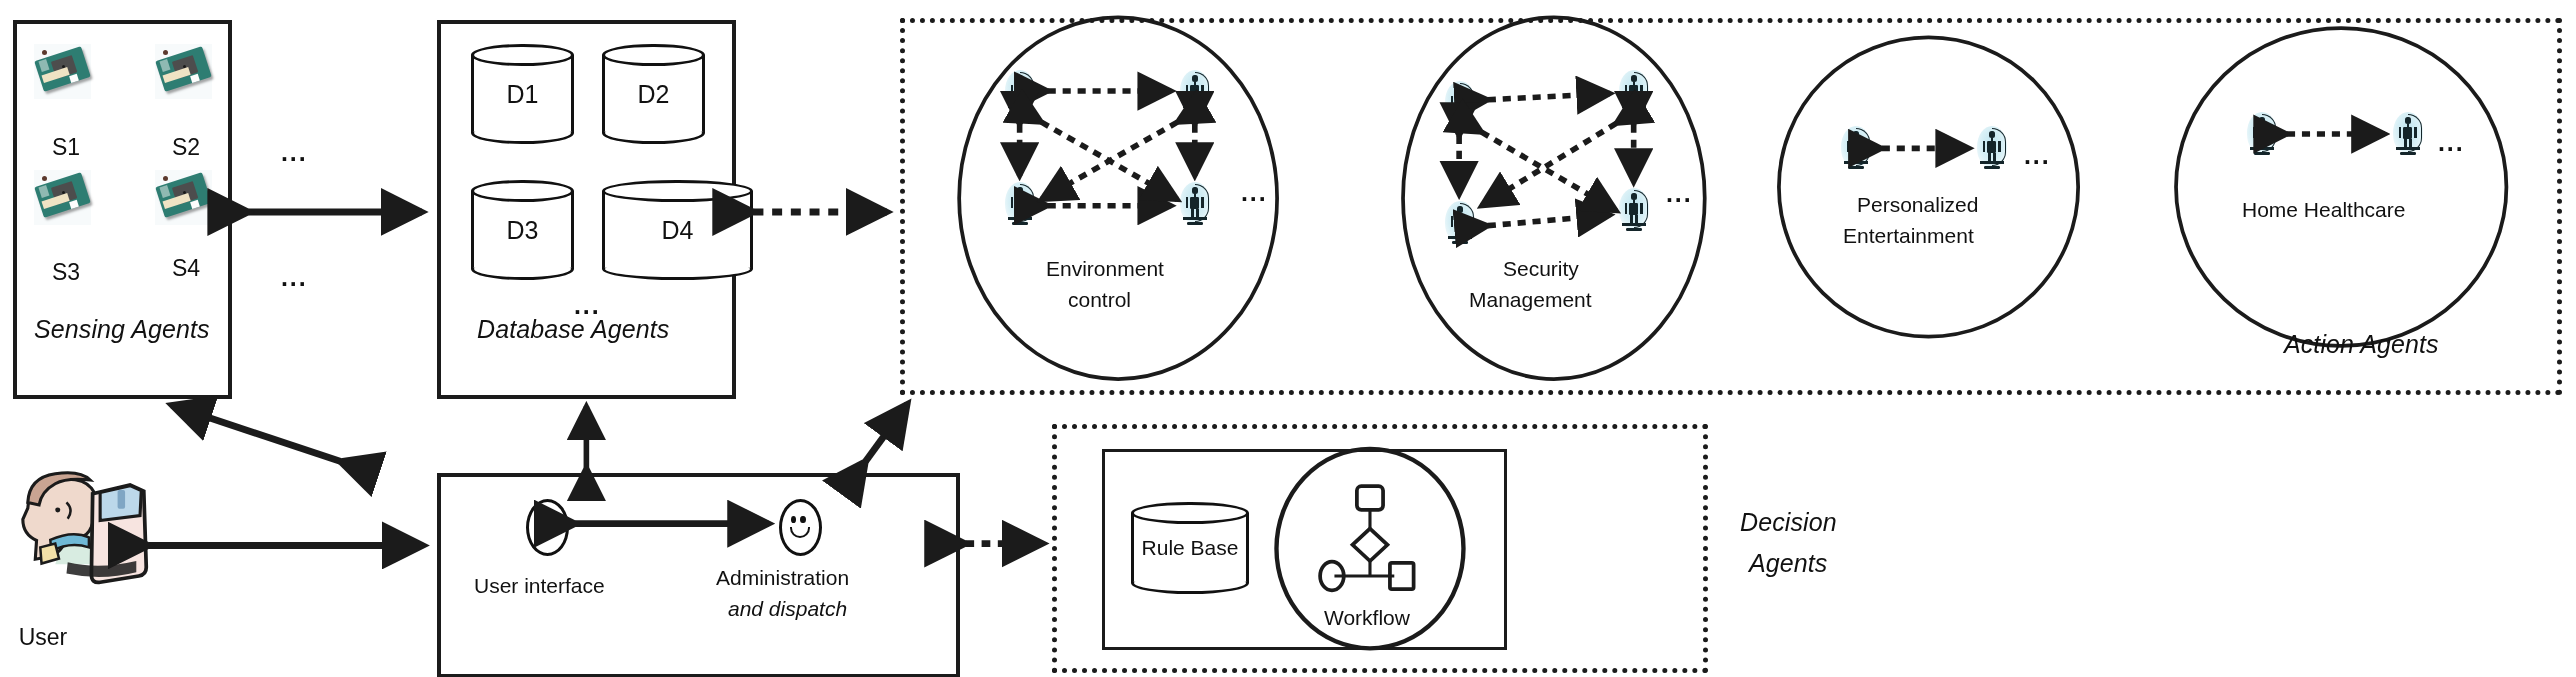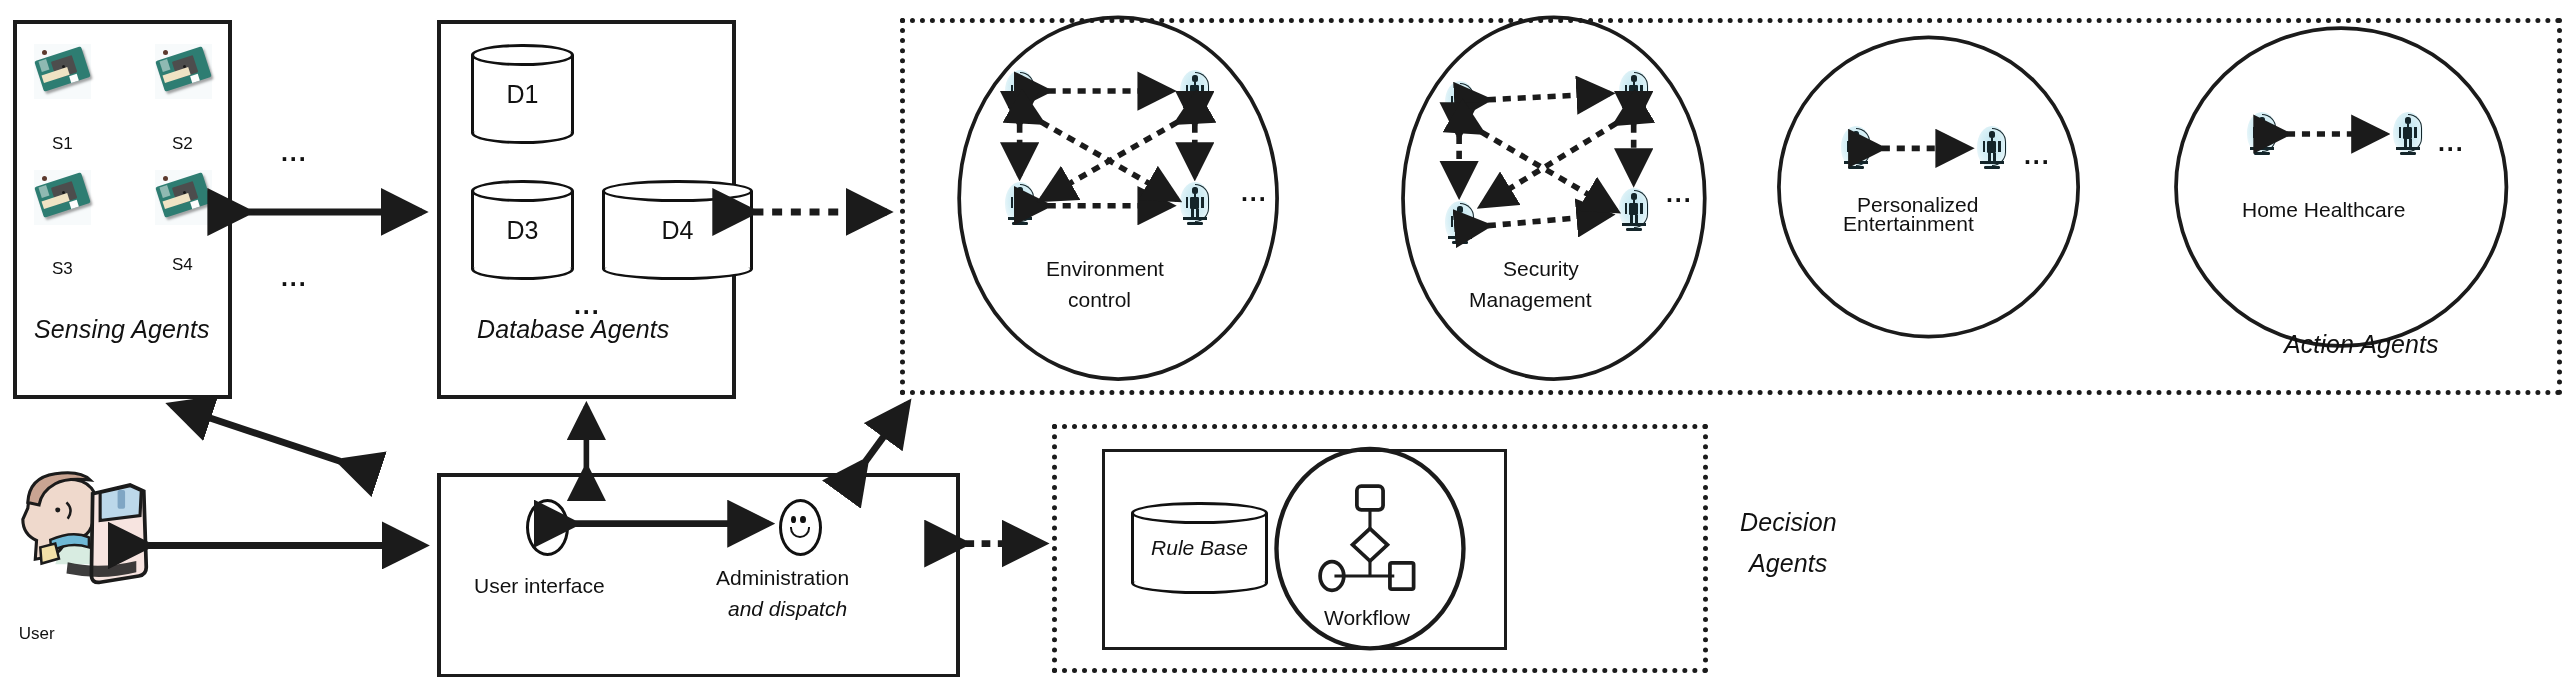--- a/index.html
+++ b/index.html
@@ -7,21 +7,21 @@
   body{font-family:"Liberation Sans", sans-serif;}
   #stage{position:relative;width:2576px;height:677px;background:#fff;overflow:hidden;}
 
   .box{position:absolute;border:4.4px solid #1b1b1b;background:#fff;box-sizing:border-box;}
   .dotbox{position:absolute;background:transparent;box-sizing:border-box;
           border:5.6px dotted #1b1b1b;}
   .thinbox{position:absolute;border:3.7px solid #1b1b1b;background:#fff;box-sizing:border-box;}
 
   .lbl{position:absolute;color:#111;white-space:pre;line-height:1.18;}
   .italic-lbl{font-style:italic;font-size:25px;letter-spacing:0.1px;}
-  .plain-lbl{font-size:17px;}
+  .plain-lbl{font-size:23px;}
   .small-lbl{font-size:21px;}
   .dots{position:absolute;font-size:25px;font-weight:700;color:#111;letter-spacing:1.9px;line-height:1;}
 
   svg.ov{position:absolute;left:0;top:0;width:2576px;height:677px;overflow:visible;pointer-events:none;}
 
   
   .sensor{position:absolute;width:57px;height:55px;background:#f7fafb;}
   .sensor i{position:absolute;display:block;}
   .sensor .pcb{left:3.7px;top:8.7px;width:49px;height:32px;background:#2e7d72;
       transform:rotate(-18deg);border-radius:1.9px;box-shadow:1.2px 3.1px 2.5px rgba(0,0,0,.35);}
@@ -123,20 +123,26 @@
   <div class="lbl italic-lbl" style="left:34px;top:315px;">Sensing Agents</div>
 
   <div class="box" style="left:437px;top:20px;width:299px;height:379px;"></div>
 
   <div class="cyl" style="left:471px;top:44px;width:103px;height:100px;">
     <div class="body"></div>
       <div class="bot"></div>
       <div class="top"></div>
     <div class="cap">D1</div>
   </div>
+  <div class="cyl" style="left:602px;top:44px;width:103px;height:100px;">
+    <div class="body"></div>
+      <div class="bot"></div>
+      <div class="top"></div>
+    <div class="cap">D2</div>
+  </div>
   <div class="cyl" style="left:471px;top:180px;width:103px;height:100px;">
     <div class="body"></div>
       <div class="bot"></div>
       <div class="top"></div>
     <div class="cap">D3</div>
   </div>
   <div class="cyl" style="left:602px;top:180px;width:103px;height:100px;padding-left:48px;">
     <div class="body"></div>
       <div class="bot"></div>
       <div class="top"></div>
@@ -290,21 +296,21 @@
       <b class="torso"></b>
       <b class="armL"></b>
       <b class="armR"></b>
       <b class="hipL"></b>
       <b class="hipR"></b>
       <b class="base"></b>
       <b class="base2"></b>
   </div>
   <div class="dots" style="left:2024px;top:143px;">...</div>
   <div class="lbl small-lbl" style="left:1857px;top:193px;">Personalized</div>
-  <div class="lbl small-lbl" style="left:1843px;top:212px;">Entertainment</div>
+  <div class="lbl small-lbl" style="left:1843px;top:224px;">Entertainment</div>
 
   <svg class="ov" viewBox="0 0 4131 1086" width="2576" height="677">
     <ellipse cx="3755" cy="300" rx="265" ry="255" fill="none" stroke="#1b1b1b" stroke-width="6"></ellipse>
   </svg>
   <div class="agent" style="left:2244px;top:111px;">
     <div class="halo"></div>
       <div class="arc"></div>
       <b class="head"></b>
       <b class="neck"></b>
       <b class="torso"></b>
@@ -345,21 +351,21 @@
       <span class="eye eR"></span>
       <span class="mouth"></span>
   </div>
   <div class="lbl small-lbl" style="left:474px;top:574px;">User interface</div>
   <div class="lbl small-lbl" style="left:716px;top:566px;">Administration</div>
   <div class="lbl small-lbl" style="left:728px;top:597px;font-style:italic;">and dispatch</div>
 
   <div class="dotbox" style="left:1052px;top:424px;width:656px;height:249px;"></div>
   <div class="thinbox" style="left:1102px;top:449px;width:405px;height:201px;"></div>
 
-  <div class="cyl" style="left:1131px;top:502px;width:137px;height:92px;font-style:italic;">
+  <div class="cyl" style="left:1131px;top:502px;width:118px;height:92px;">
     <div class="body"></div>
       <div class="bot"></div>
       <div class="top"></div>
     <div class="cap" style="font-size:21px;">Rule Base</div>
   </div>
 
   <svg class="ov" viewBox="0 0 4131 1086" width="2576" height="677">
     <ellipse cx="2197" cy="880" rx="150" ry="160" fill="none" stroke="#1b1b1b" stroke-width="7"></ellipse>
     <rect x="2176" y="780" width="42" height="38" rx="7" fill="none" stroke="#1b1b1b" stroke-width="6"></rect>
     <line x1="2197" y1="818" x2="2197" y2="848" stroke="#1b1b1b" stroke-width="5"></line>

